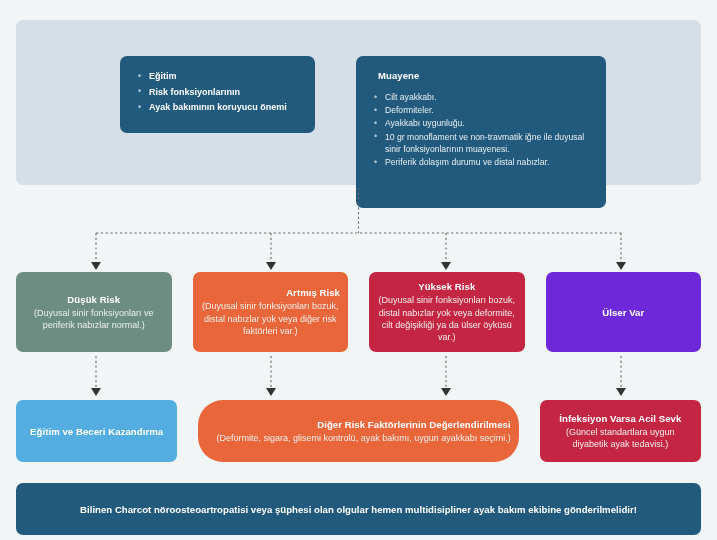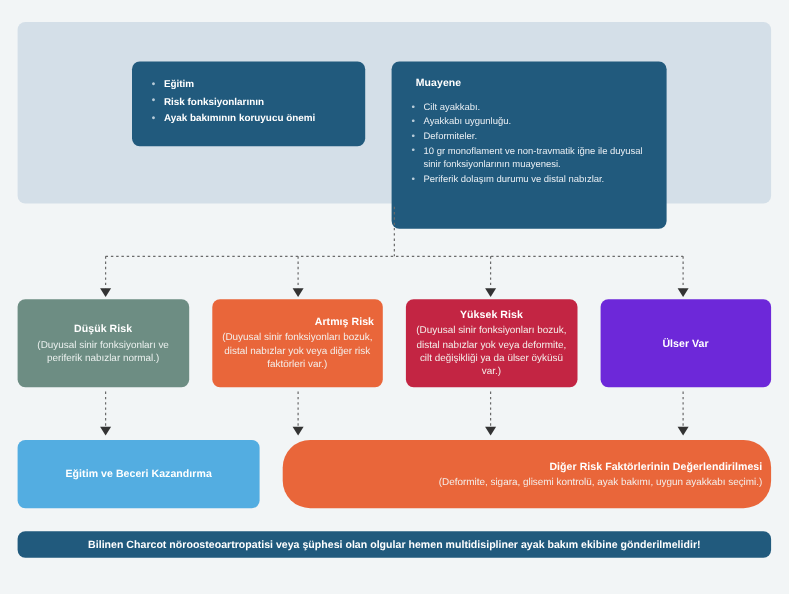--- a/index.html
+++ b/index.html
@@ -23,21 +23,21 @@
     width: 685px;
     height: 165px;
     background: #d4dfe8;
     border-radius: 7px;
     box-sizing: border-box;
   }
   .assess-box {
     position: absolute;
     left: 104px;
     top: 36px;
-    width: 212px;
+    width: 195px;
     height: 77px;
     background: #215a7d;
     border-radius: 7px;
     box-sizing: border-box;
     padding: 13px 14px 10px 16px;
   }
   .exam-box {
     position: absolute;
     left: 340px;
     top: 36px;
@@ -150,21 +150,21 @@
   .c-blue .sub { color: #eef7fc; }
   .c-green .sub { color: #eaf0ee; }
   .c-purple .sub { color: #ece8ef; }
 
   
   .footer-banner {
     position: absolute;
     left: 16px;
     top: 483px;
     width: 685px;
-    height: 24px;
+    height: 52px;
     background: #215a7d;
     border-radius: 7px;
     display: flex;
     align-items: center;
     justify-content: center;
     text-align: center;
     box-sizing: border-box;
     padding: 0 14px;
   }
   .footer-banner .txt {
@@ -185,22 +185,22 @@
       <li>Eğitim</li>
       <li>Risk fonksiyonlarının</li>
       <li>Ayak bakımının koruyucu önemi</li>
     </ul>
   </div>
 
   <div class="exam-box">
     <div class="exam-title">Muayene</div>
     <ul class="bullets">
       <li>Cilt ayakkabı.</li>
+      <li>Deformiteler.</li>
       <li>Ayakkabı uygunluğu.</li>
-      <li>Deformiteler.</li>
       <li>10 gr monoflament ve non-travmatik iğne ile duyusal sinir fonksiyonlarının muayenesi.</li>
       <li>Periferik dolaşım durumu ve distal nabızlar.</li>
     </ul>
   </div>
 
 </div>
 
 <svg class="connectors" viewBox="0 0 717 540" width="717" height="540">
   <g stroke="#6a6a6a" stroke-width="1.1" stroke-dasharray="2.2 2.6" fill="none">
 
@@ -259,18 +259,22 @@
   <div class="card c-blue span1 only-title">
     <div class="title">Eğitim ve Beceri Kazandırma</div>
     <div class="sub"></div>
   </div>
 
   <div class="card c-orange span2">
     <div class="title">Diğer Risk Faktörlerinin Değerlendirilmesi</div>
     <div class="sub">(Deformite, sigara, glisemi kontrolü, ayak bakımı, uygun ayakkabı seçimi.)</div>
   </div>
 
+  <div class="card c-crimson span1">
+    <div class="title">İnfeksiyon Varsa Acil Sevk</div>
+    <div class="sub">(Güncel standartlara uygun diyabetik ayak tedavisi.)</div>
+  </div>
 
 </div>
 
 <div class="footer-banner">
   <div class="txt">Bilinen Charcot nöroosteoartropatisi veya şüphesi olan olgular hemen multidisipliner ayak bakım ekibine gönderilmelidir!</div>
 </div>
 
 </body></html>

